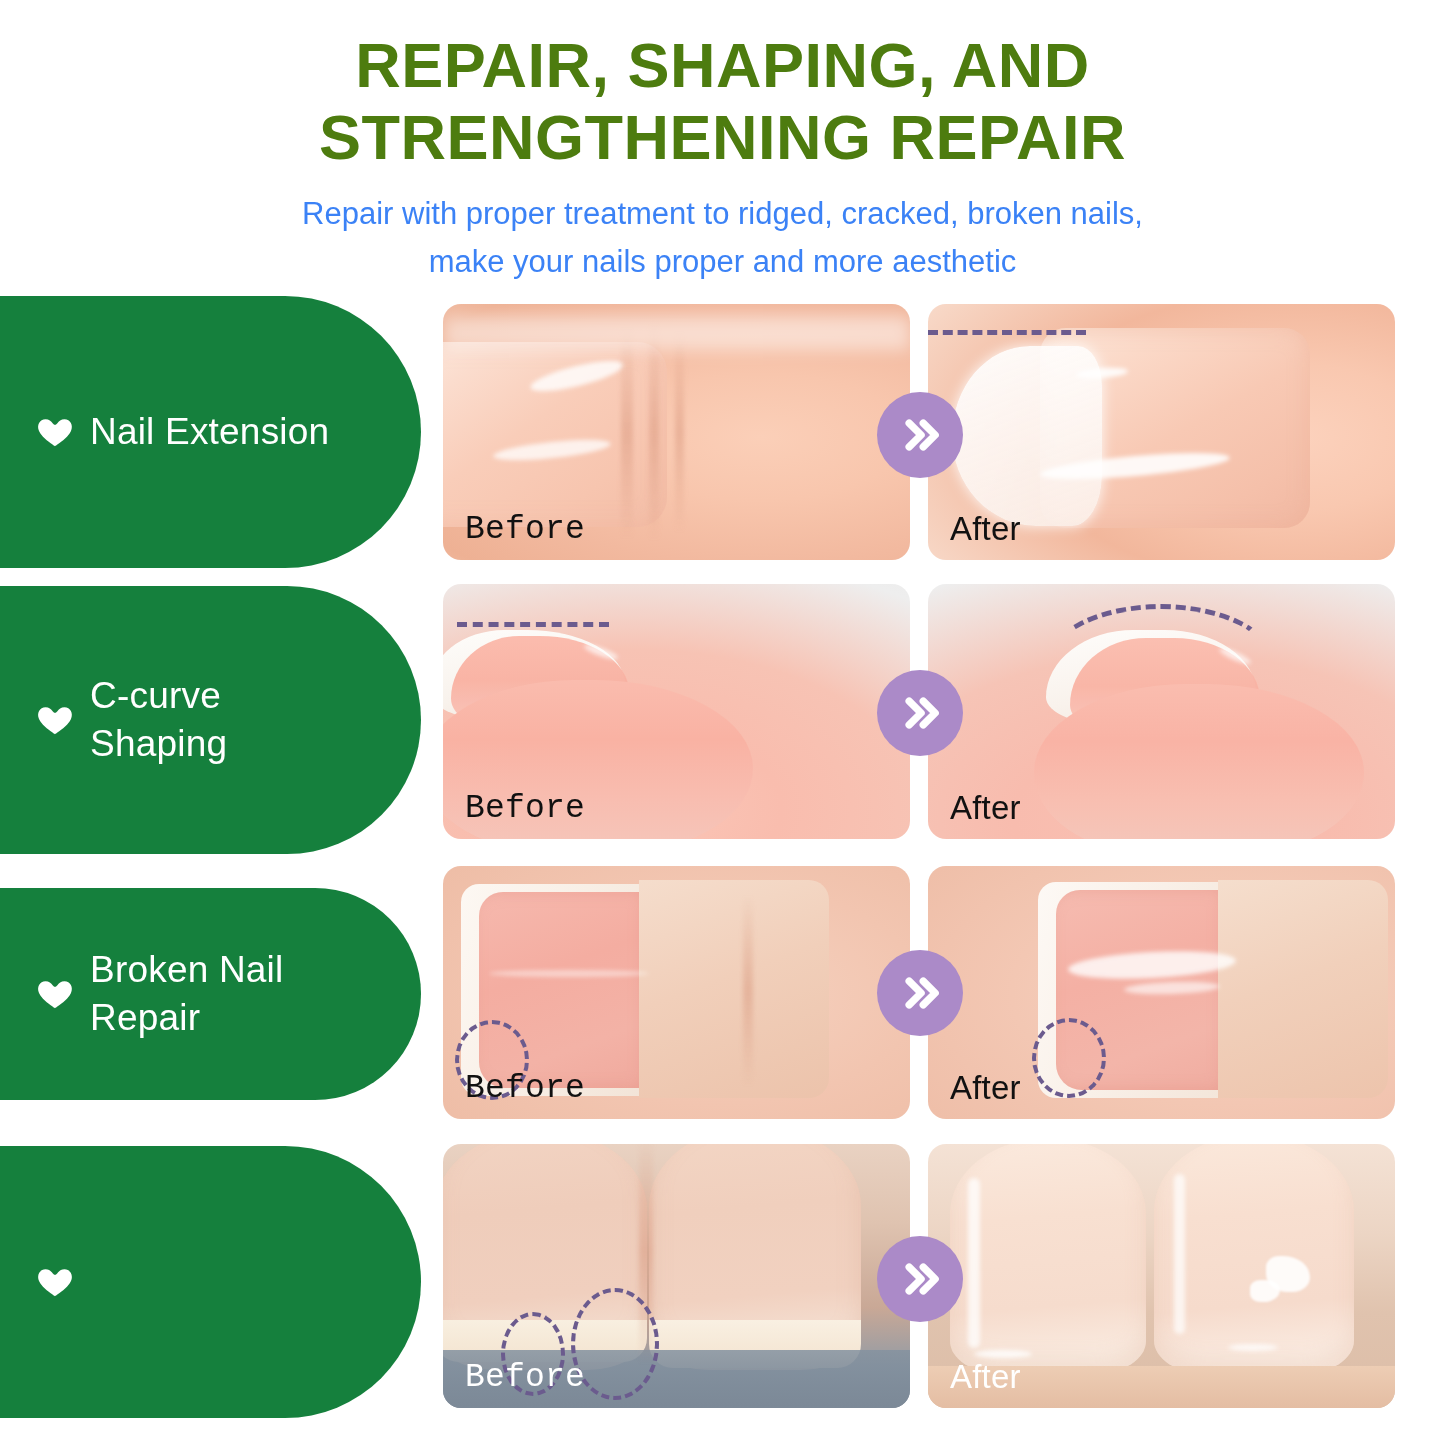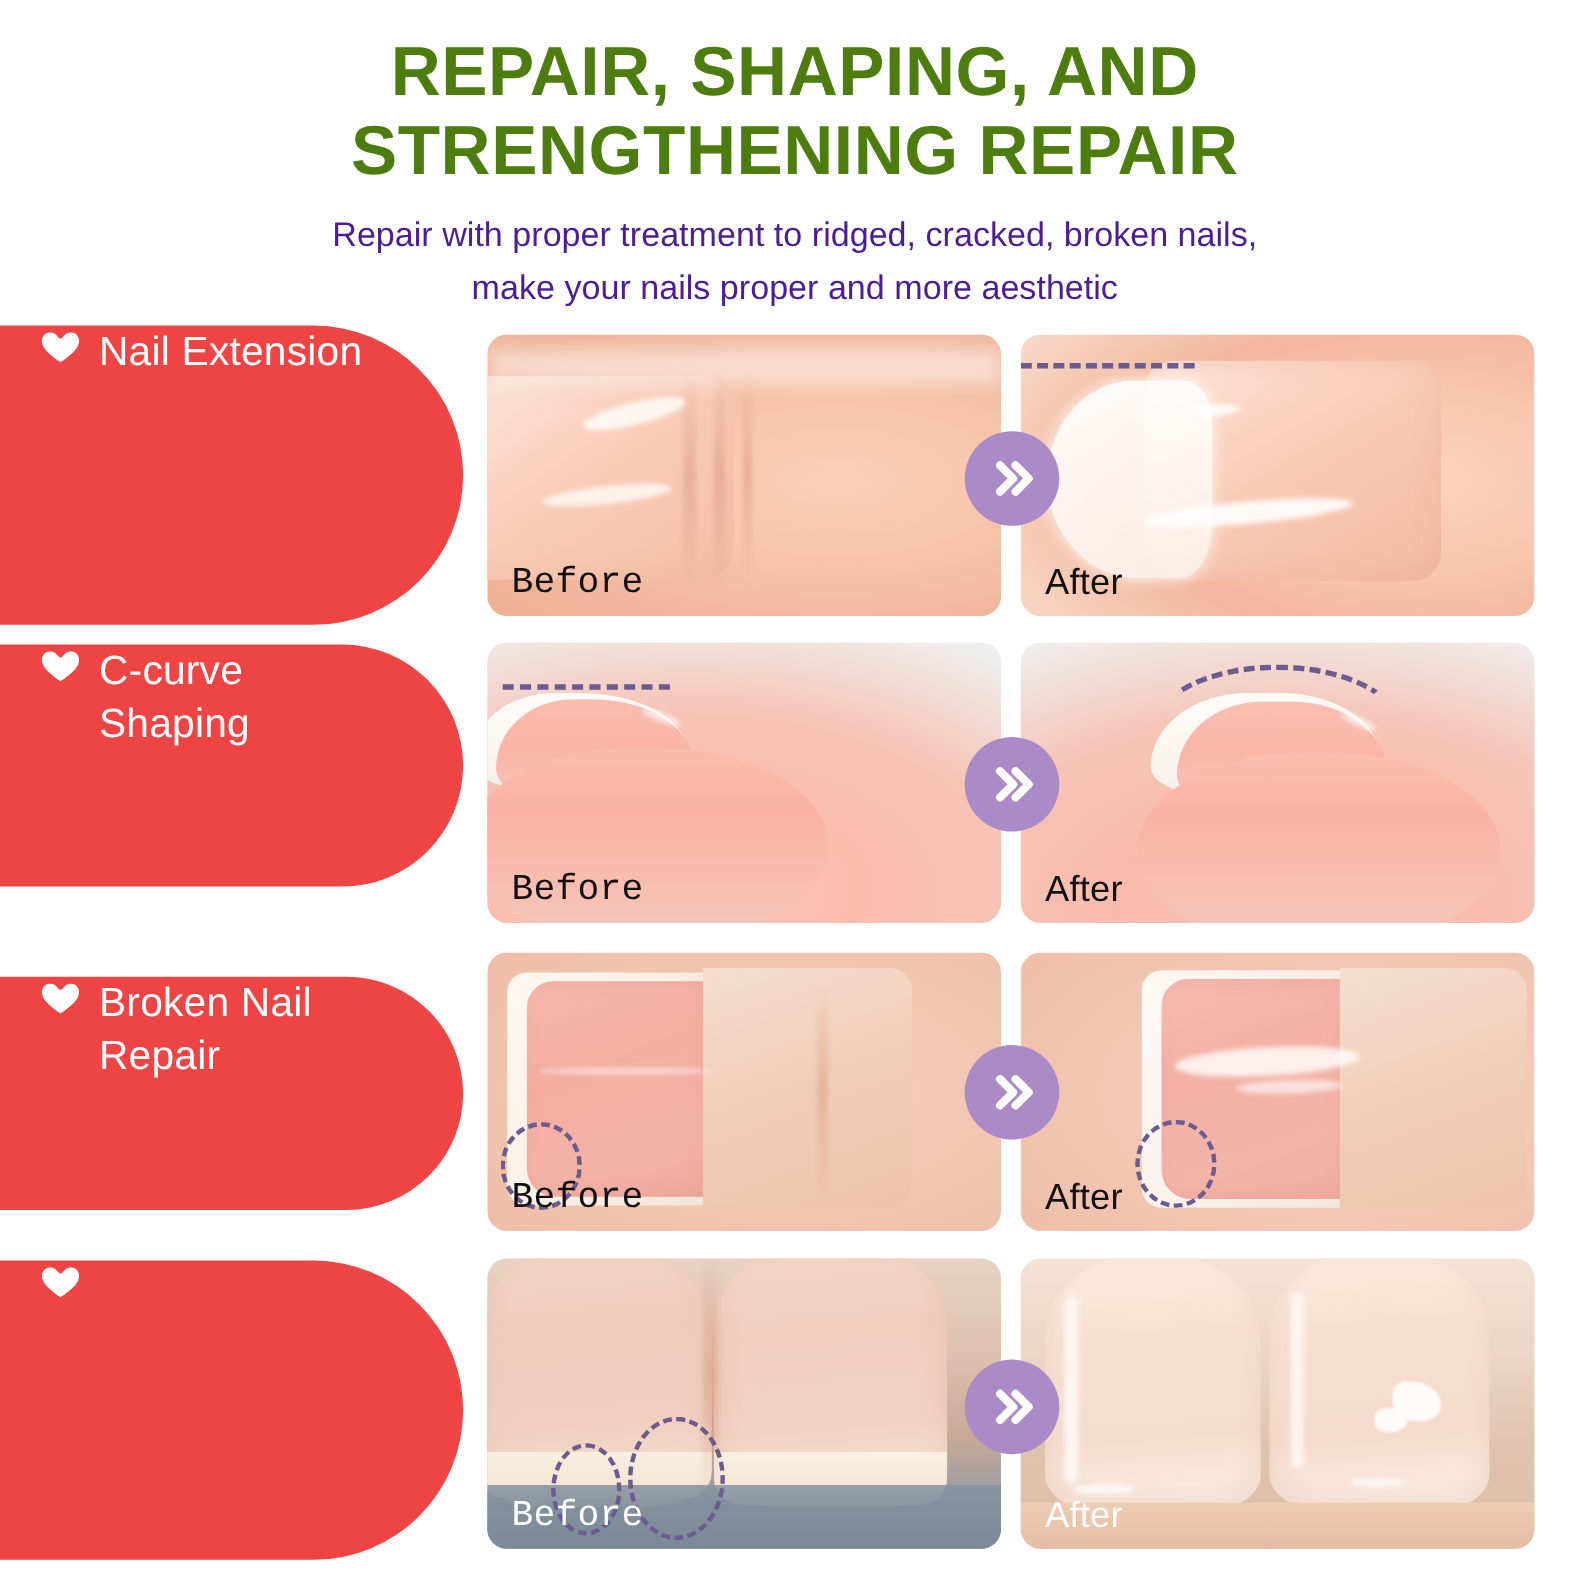--- a/index.html
+++ b/index.html
@@ -16,43 +16,43 @@
   }
 
   
   .header { position: absolute; top: 0; left: 0; width: 1445px; text-align: center; }
   .title {
     font-size: 63px; font-weight: bold; color: #4d7c0f;
     line-height: 1.14; letter-spacing: 0.5px;
     padding-top: 30px;
   }
   .subtitle {
-    font-size: 31px; color: #4c1d95; line-height: 1.55;
+    font-size: 31px; color: #3b82f6; line-height: 1.55;
     padding-top: 16px; font-weight: normal;
   }
 
   
   .rows { position: absolute; top: 296px; left: 0; width: 1445px; }
   .row { position: relative; width: 1445px; }
   .row-1 { height: 288px; }
   .row-2 { height: 282px; }
   .row-3 { height: 278px; }
   .row-4 { height: 290px; }
 
   
   .pill {
     position: absolute; left: 0; top: 0;
     width: 421px;
-    background: #ef4444;
+    background: #15803d;
     border-radius: 0 999px 999px 0;
-    display: flex; align-items: flex-start;
+    display: flex; align-items: center;
     padding-left: 36px;
   }
   .row-1 .pill { height: 272px; top: 0; }
-  .row-2 .pill { height: 220px; top: 2px; }
+  .row-2 .pill { height: 268px; top: 2px; }
   .row-3 .pill { height: 212px; top: 0; margin-top: 22px; }
   .row-4 .pill { height: 272px; top: 2px; }
 
   .heart-icon {
     flex: 0 0 auto;
     width: 38px; height: 38px;
     margin-right: 16px;
     color: #ffffff;
   }
   .heart-icon svg { display: block; width: 38px; height: 38px; }

